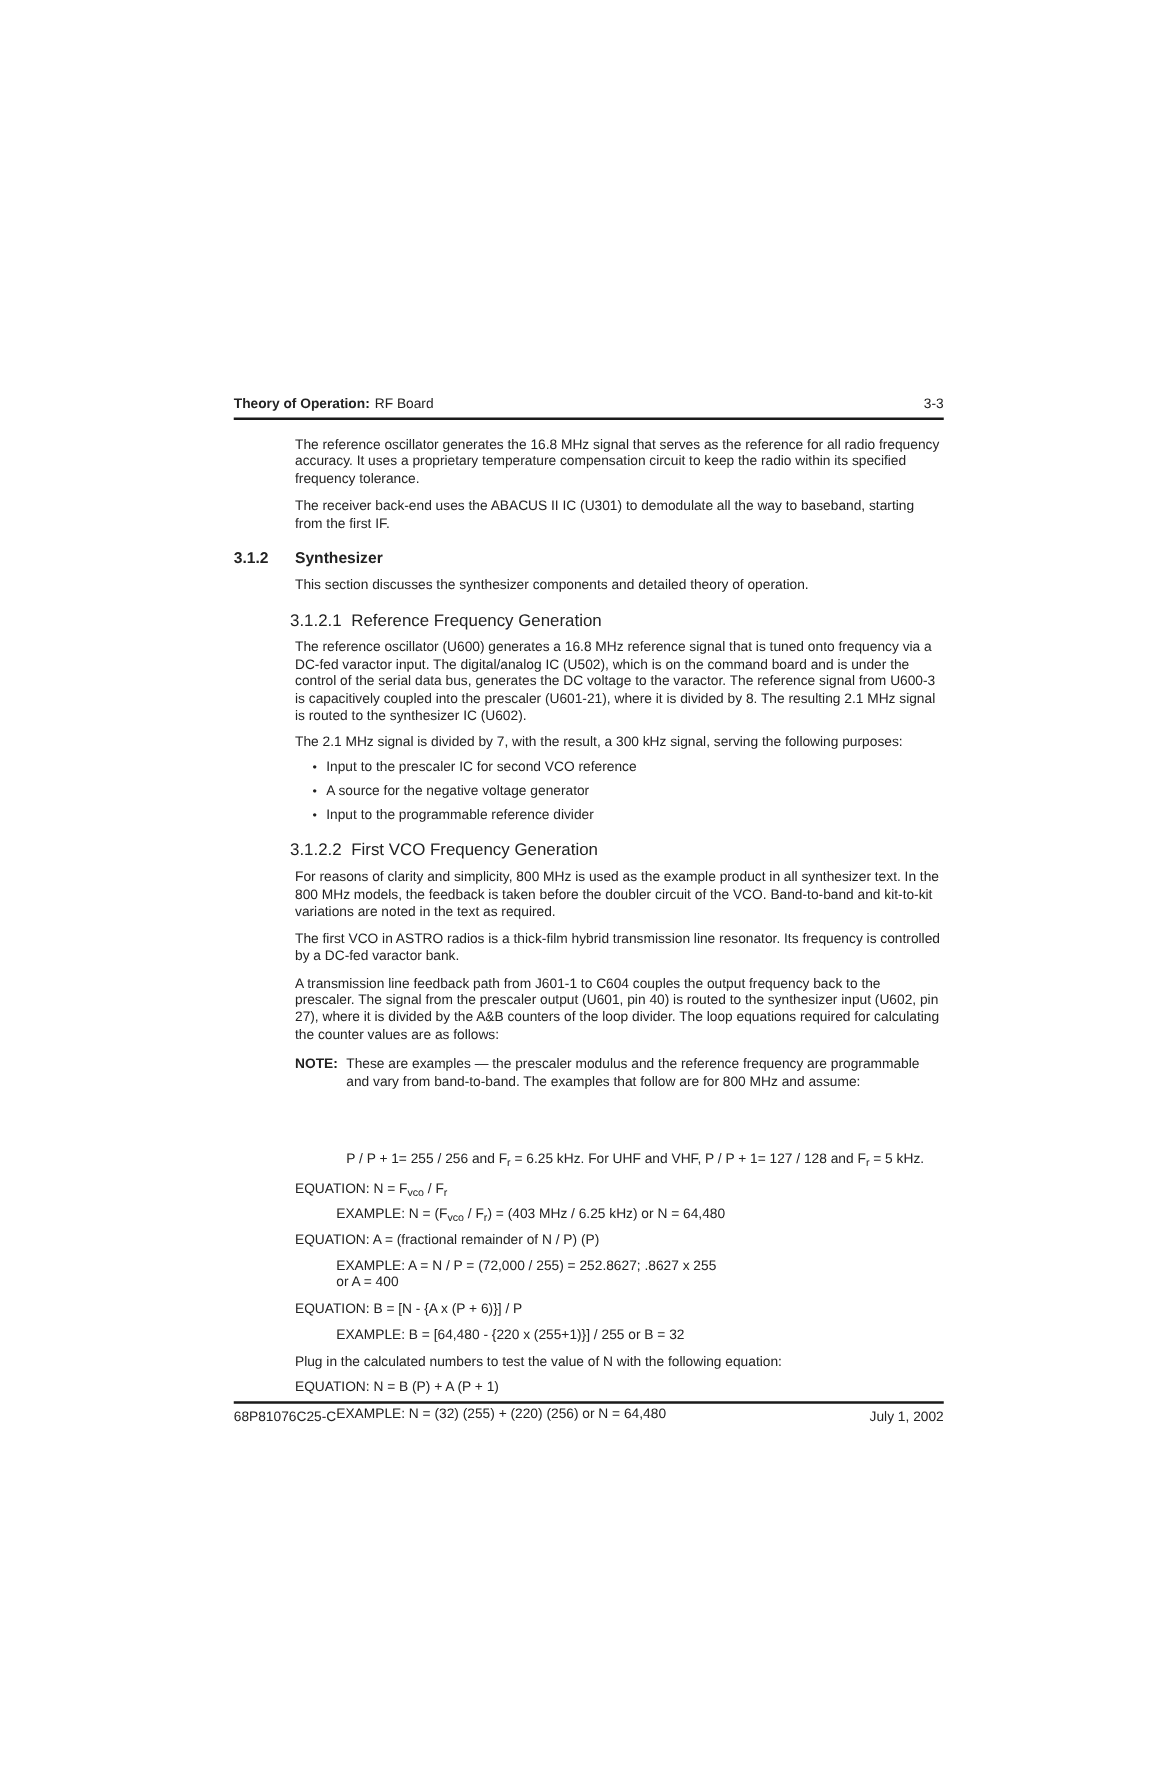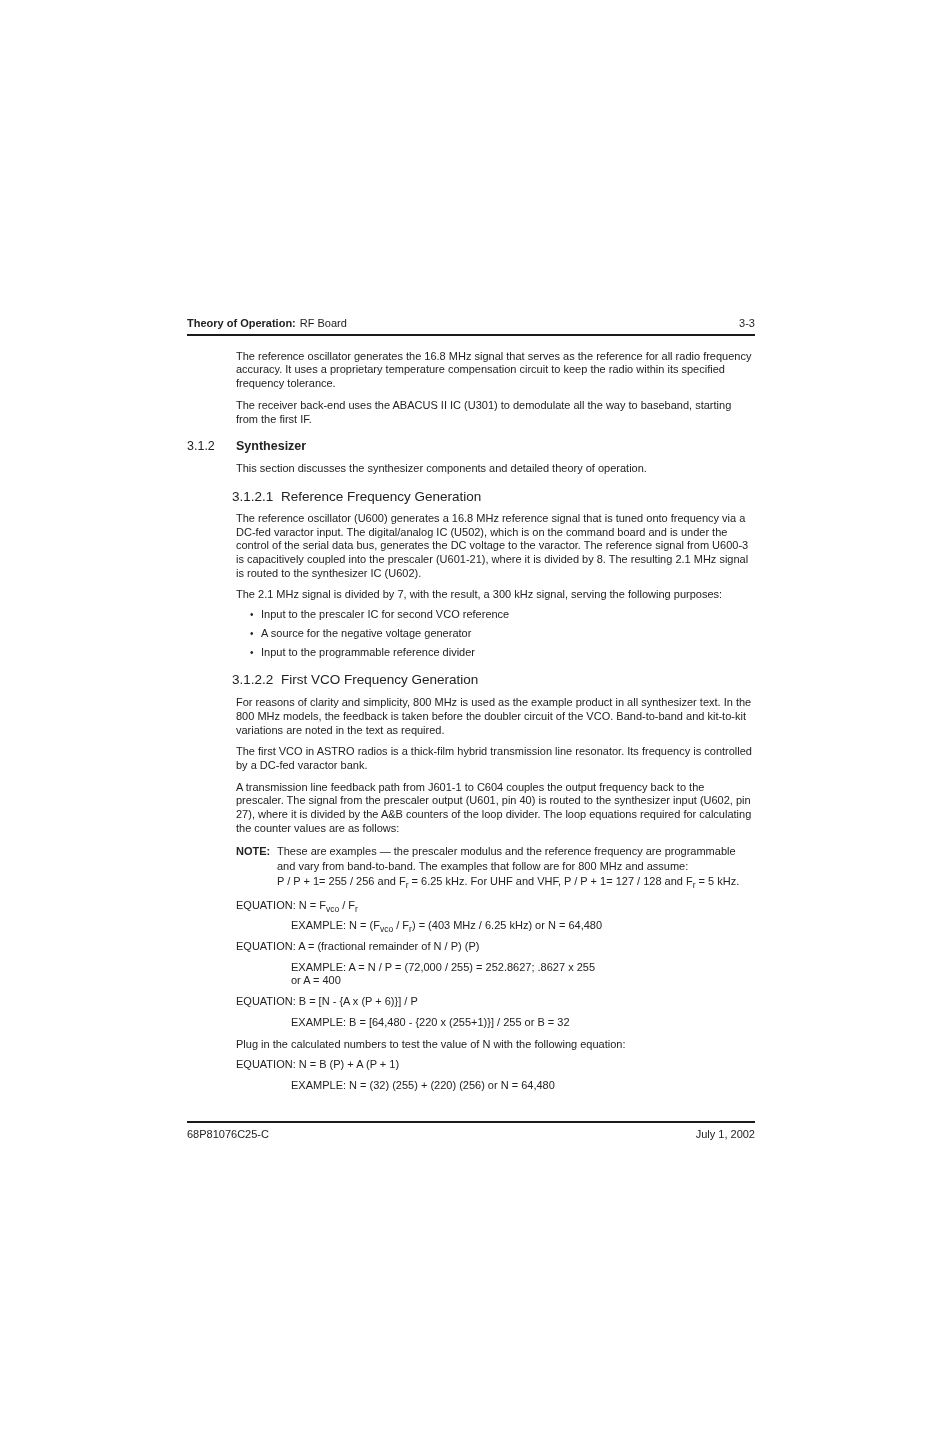--- a/index.html
+++ b/index.html
@@ -19,35 +19,35 @@
   .hdr { display:flex; justify-content:space-between; align-items:baseline;gap:48px; }
   .bold { font-weight:bold; }
   .hdr-left .detail { margin-left:4px; }
   .rule { height:2px; background:#1a1a1a; }
   .hdr-rule { margin-top:3px; }
 
   p.b { margin:8px 0 0 49px; }
   p.b.first { margin-top:14px; }
 
   .h2 { margin-top:13px; font-size:12.5px; font-weight:bold; line-height:15px; }
-  .h2 .num { display:inline-block; width:49px; font-weight:normal; }
+  .h2 .num { display:inline-block; width:49px; font-weight:bold; }
   .h3 { margin-top:13px; font-size:13.5px; line-height:16px;margin-left:45px; }
   .h3 .num { display:inline-block; width:49px; }
 
   .bullets { margin:6px 0 0 63px; }
   .bullet { display:flex; margin-top:5px; }
   .bullet .dot { width:11px; flex:0 0 11px; font-size:10px; }
 
   .note { position:relative; margin:8px 0 0 49px; padding-left:41px; line-height:15px; }
   .note-label { position:absolute; left:0; top:0; font-weight:bold; }
-  .note-formula { white-space:nowrap; }
+  .note-formula { white-space:nowrap;margin-top:46px; }
 
   .eq { margin:10px 0 0 49px; white-space:nowrap; }
   .eq.tight { margin-top:7px; }
-  .ex { margin:7px 0 0 104px; white-space:nowrap; }
+  .ex { margin:7px 0 0 82px; white-space:nowrap; }
   .ex .line2 { white-space:nowrap; }
 
   sub { font-size:8.5px; line-height:0; }
 
   .footer-rule { position:absolute; left:187px; width:568px; top:1121px; }
   .footer {
     position:absolute; left:187px; width:568px; top:1128px;
     display:flex; justify-content:space-between;
     font-size:11px; line-height:13.7px;
   }

